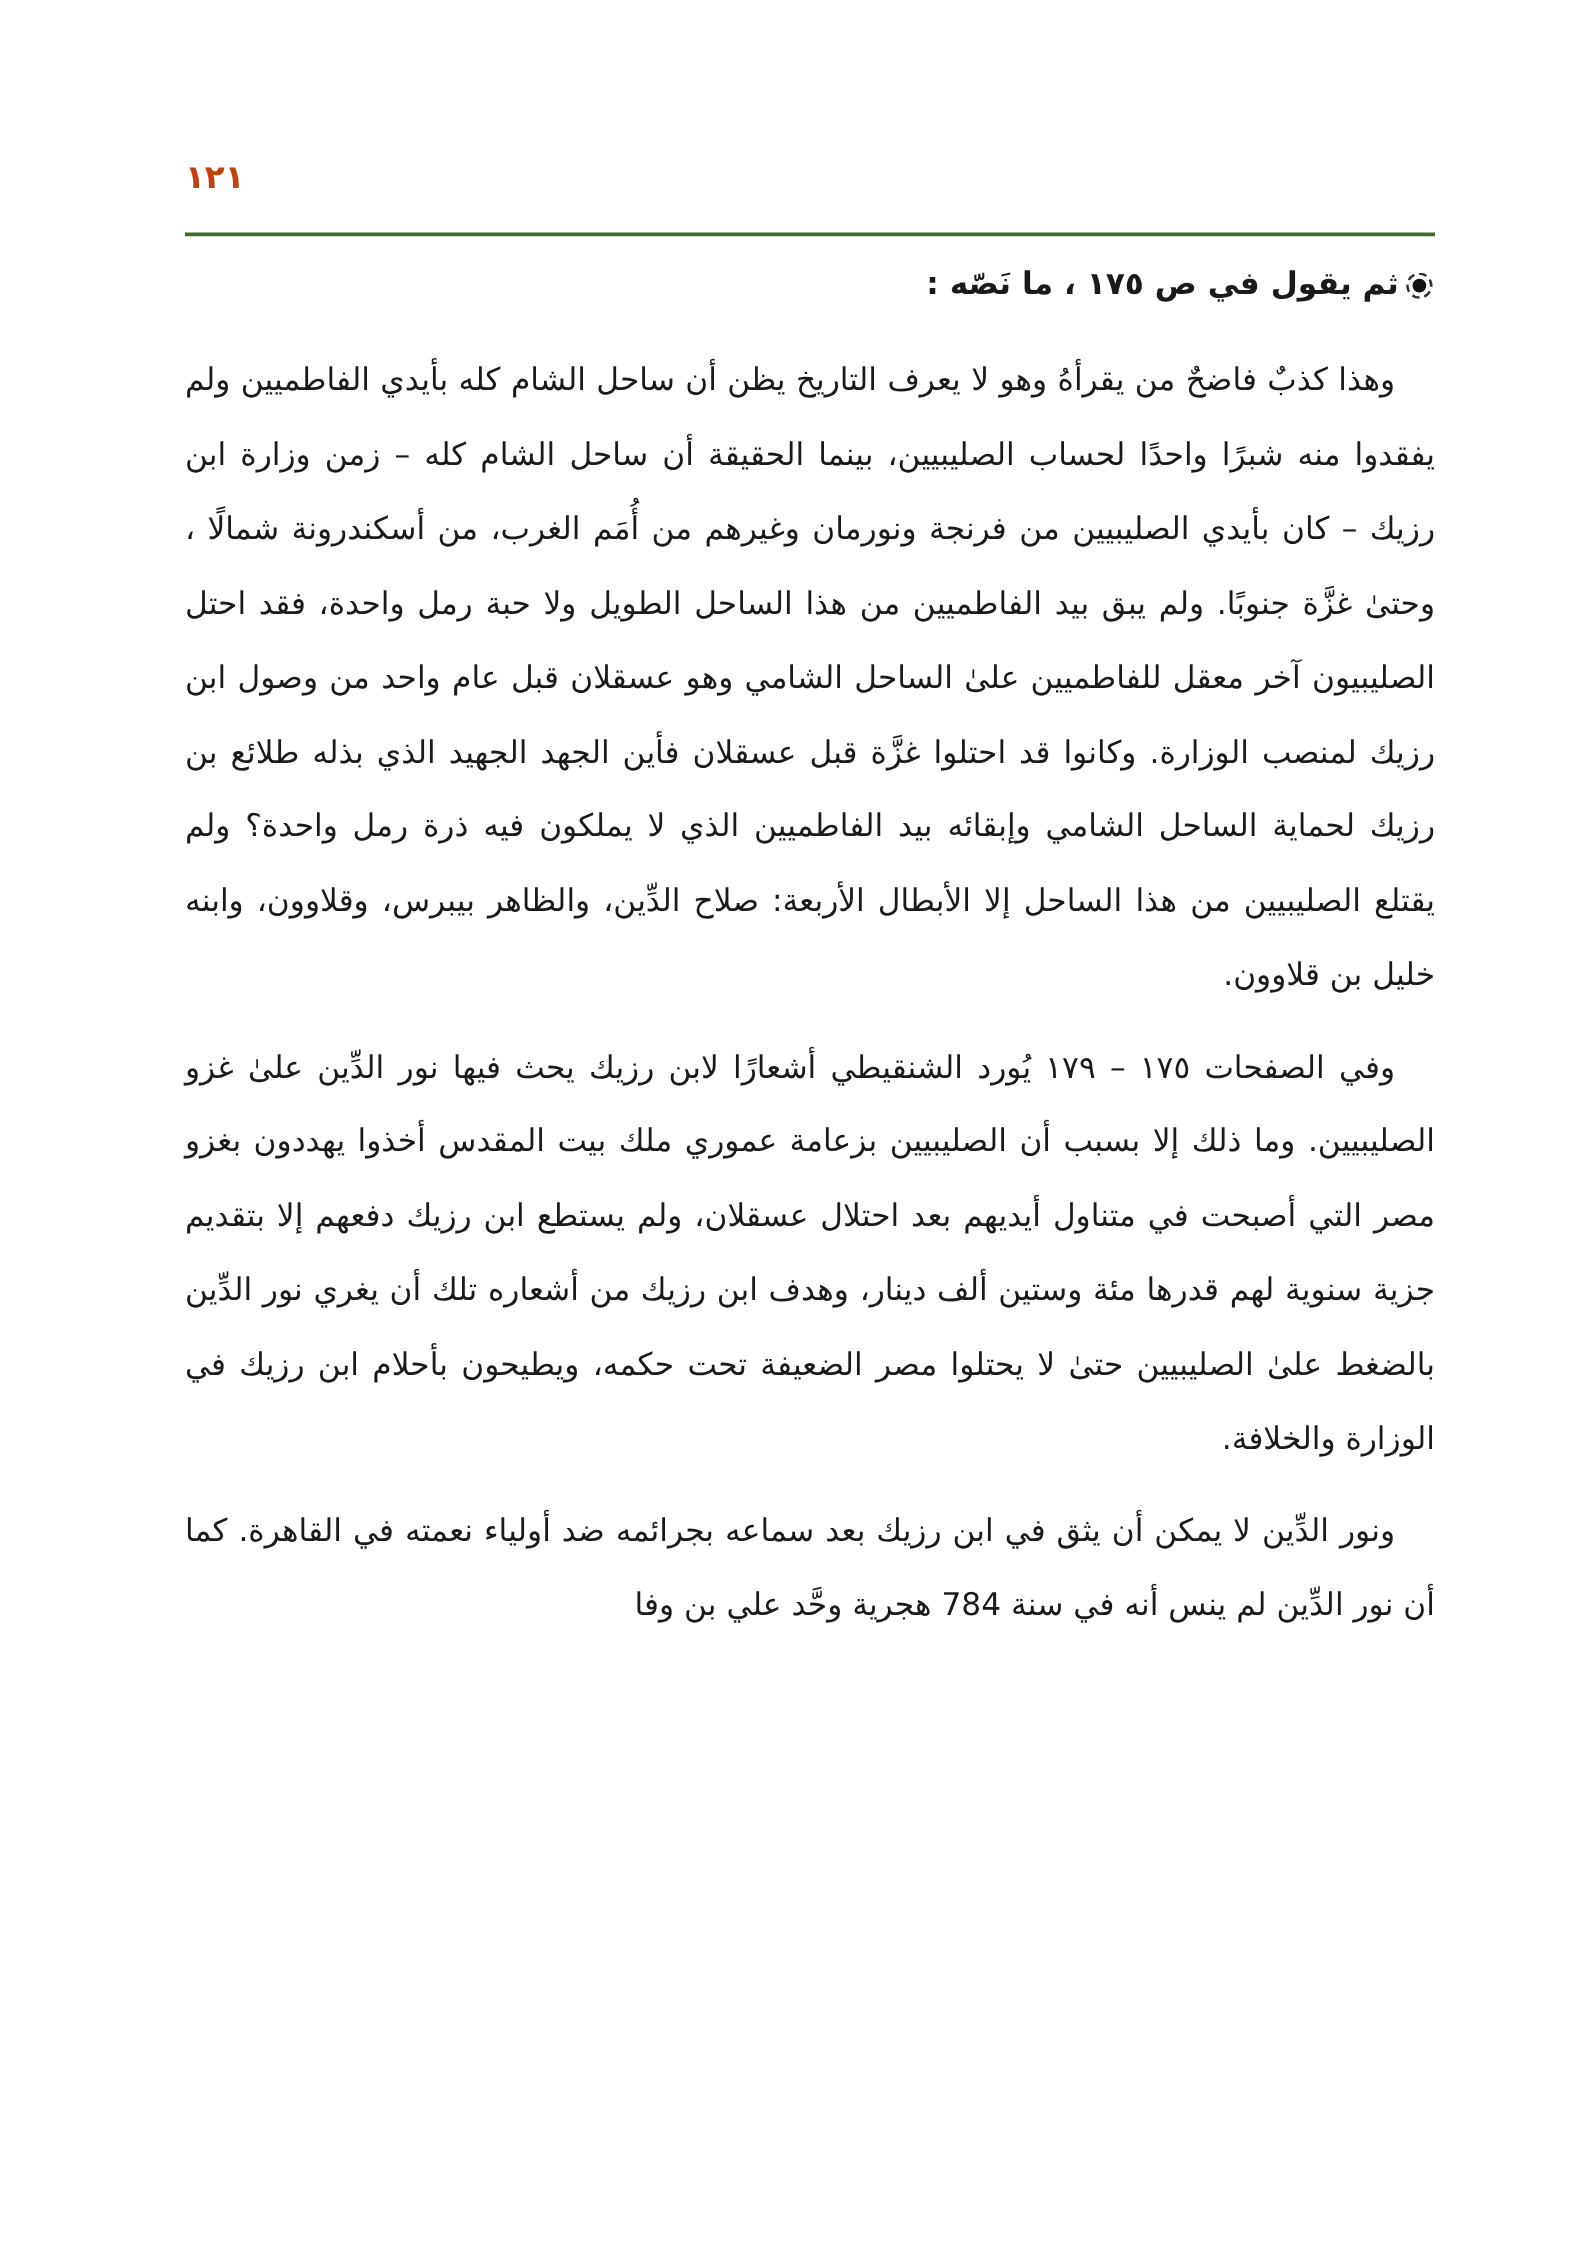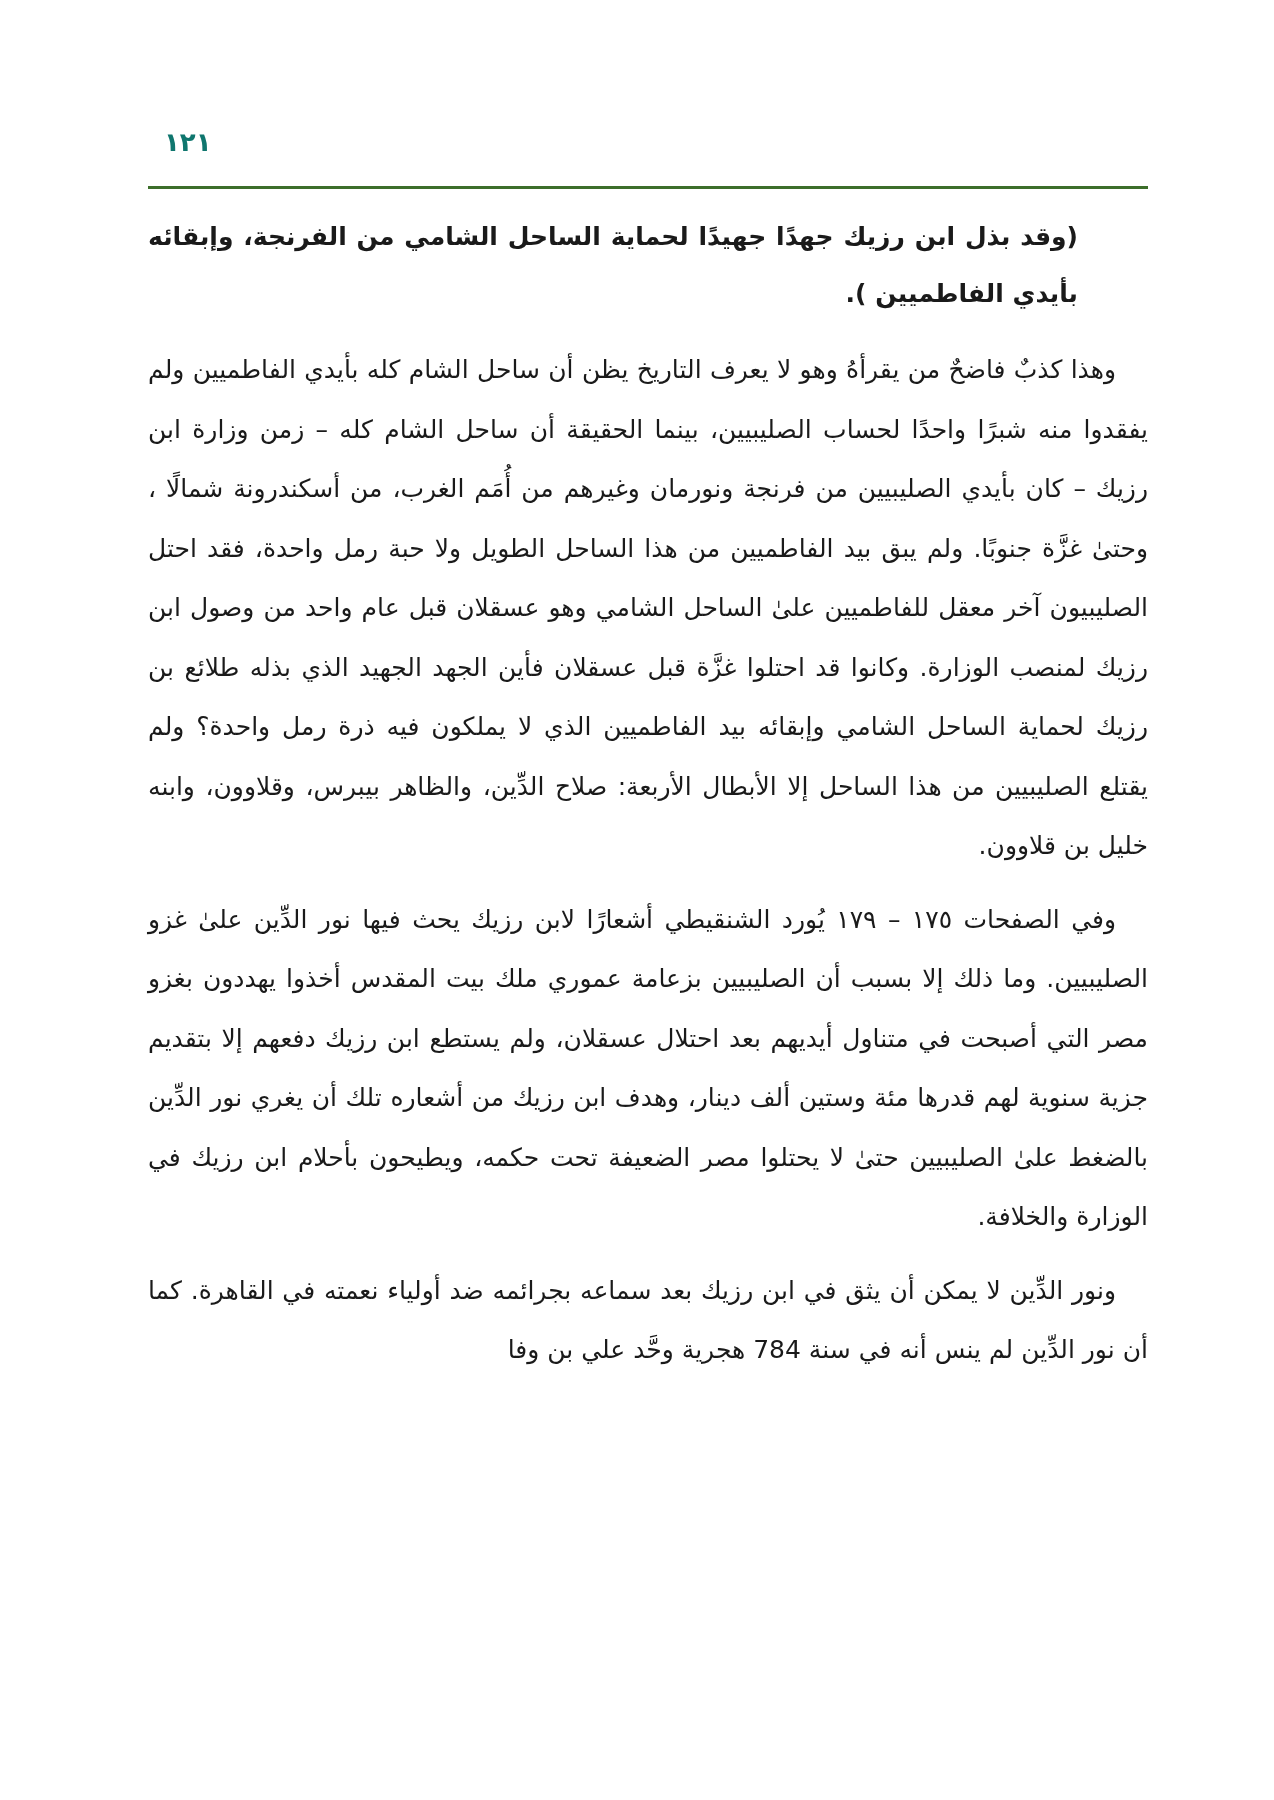--- a/index.html
+++ b/index.html
@@ -2,36 +2,36 @@
 <html><head>
   <meta charset="utf-8">
   <style>
     html, body { margin: 0; padding: 0; background: #ffffff; }
     body {
       width: 1274px; height: 1800px; position: relative; overflow: hidden;
       font-family: "DejaVu Sans", sans-serif; color: #1a1a1a;
     }
     .header { position: absolute; top: 125px; left: 148px; width: 1000px; height: 45px; direction: rtl; }
     .running-title { position: absolute; right: 0; top: 6px; font-size: 17px; font-weight: bold; color: #222; white-space: nowrap; }
-    .page-number { position: absolute; left: 16px; top: 2px; font-size: 26px; font-weight: bold; color: #0f766e; direction: rtl; }
+    .page-number { position: absolute; left: 0; top: 2px; font-size: 26px; font-weight: bold; color: #c2410c; direction: rtl; }
     .rule { position: absolute; top: 186px; left: 148px; width: 1000px; height: 3px; background: #3c6e2a; }
     .content { position: absolute; top: 198px; left: 148px; width: 1000px; direction: rtl; text-align: justify; }
     .lead { font-size: 25px; font-weight: bold; line-height: 58px; margin: 0; padding-right: 2px; }
     .bullet-icon { display: inline-block; width: 17px; height: 17px; border: 2px dashed #333; border-radius: 50%; position: relative; vertical-align: middle; margin-left: 6px; }
     .bullet-icon::after { content: ""; position: absolute; left: 3px; top: 3px; width: 11px; height: 11px; border-radius: 50%; background: #111; }
     .quote { font-size: 25px; font-weight: bold; line-height: 57px; margin: 10px 0 0 0; padding-right: 70px; text-align: justify; text-align-last: right; }
     .para { font-size: 25px; line-height: 59.5px; margin: 14px 0 0 0; text-indent: 32px; text-align: justify; }
     .para.p1 { margin-top: 18px; }
   </style>
 </head>
 <body>
 
 <div class="header">
   <div class="page-number">١٢١</div>
 </div>
 <div class="rule"></div>
 
 <div class="content">
-  <p class="quote">(وقد بذل ابن رزيك جهدًا جهيدًا لحماية الساحل الشامي من الفرنجة، وإبقائه بأيدي الفاطميين ).</p>
+  <p class="lead"><span class="bullet-icon"></span><span>ثم يقول في ص ١٧٥ ، ما نَصّه :</span></p>
   <p class="para p1">وهذا كذبٌ فاضحٌ من يقرأهُ وهو لا يعرف التاريخ يظن أن ساحل الشام كله بأيدي الفاطميين ولم يفقدوا منه شبرًا واحدًا لحساب الصليبيين، بينما الحقيقة أن ساحل الشام كله – زمن وزارة ابن رزيك – كان بأيدي الصليبيين من فرنجة ونورمان وغيرهم من أُمَم الغرب، من أسكندرونة شمالًا ، وحتىٰ غزَّة جنوبًا. ولم يبق بيد الفاطميين من هذا الساحل الطويل ولا حبة رمل واحدة، فقد احتل الصليبيون آخر معقل للفاطميين علىٰ الساحل الشامي وهو عسقلان قبل عام واحد من وصول ابن رزيك لمنصب الوزارة. وكانوا قد احتلوا غزَّة قبل عسقلان فأين الجهد الجهيد الذي بذله طلائع بن رزيك لحماية الساحل الشامي وإبقائه بيد الفاطميين الذي لا يملكون فيه ذرة رمل واحدة؟ ولم يقتلع الصليبيين من هذا الساحل إلا الأبطال الأربعة: صلاح الدِّين، والظاهر بيبرس، وقلاوون، وابنه خليل بن قلاوون.</p>
   <p class="para">وفي الصفحات ١٧٥ – ١٧٩ يُورد الشنقيطي أشعارًا لابن رزيك يحث فيها نور الدِّين علىٰ غزو الصليبيين. وما ذلك إلا بسبب أن الصليبيين بزعامة عموري ملك بيت المقدس أخذوا يهددون بغزو مصر التي أصبحت في متناول أيديهم بعد احتلال عسقلان، ولم يستطع ابن رزيك دفعهم إلا بتقديم جزية سنوية لهم قدرها مئة وستين ألف دينار، وهدف ابن رزيك من أشعاره تلك أن يغري نور الدِّين بالضغط علىٰ الصليبيين حتىٰ لا يحتلوا مصر الضعيفة تحت حكمه، ويطيحون بأحلام ابن رزيك في الوزارة والخلافة.</p>
   <p class="para">ونور الدِّين لا يمكن أن يثق في ابن رزيك بعد سماعه بجرائمه ضد أولياء نعمته في القاهرة. كما أن نور الدِّين لم ينس أنه في سنة 784 هجرية وحَّد علي بن وفا</p>
 </div>
 
 </body></html>

